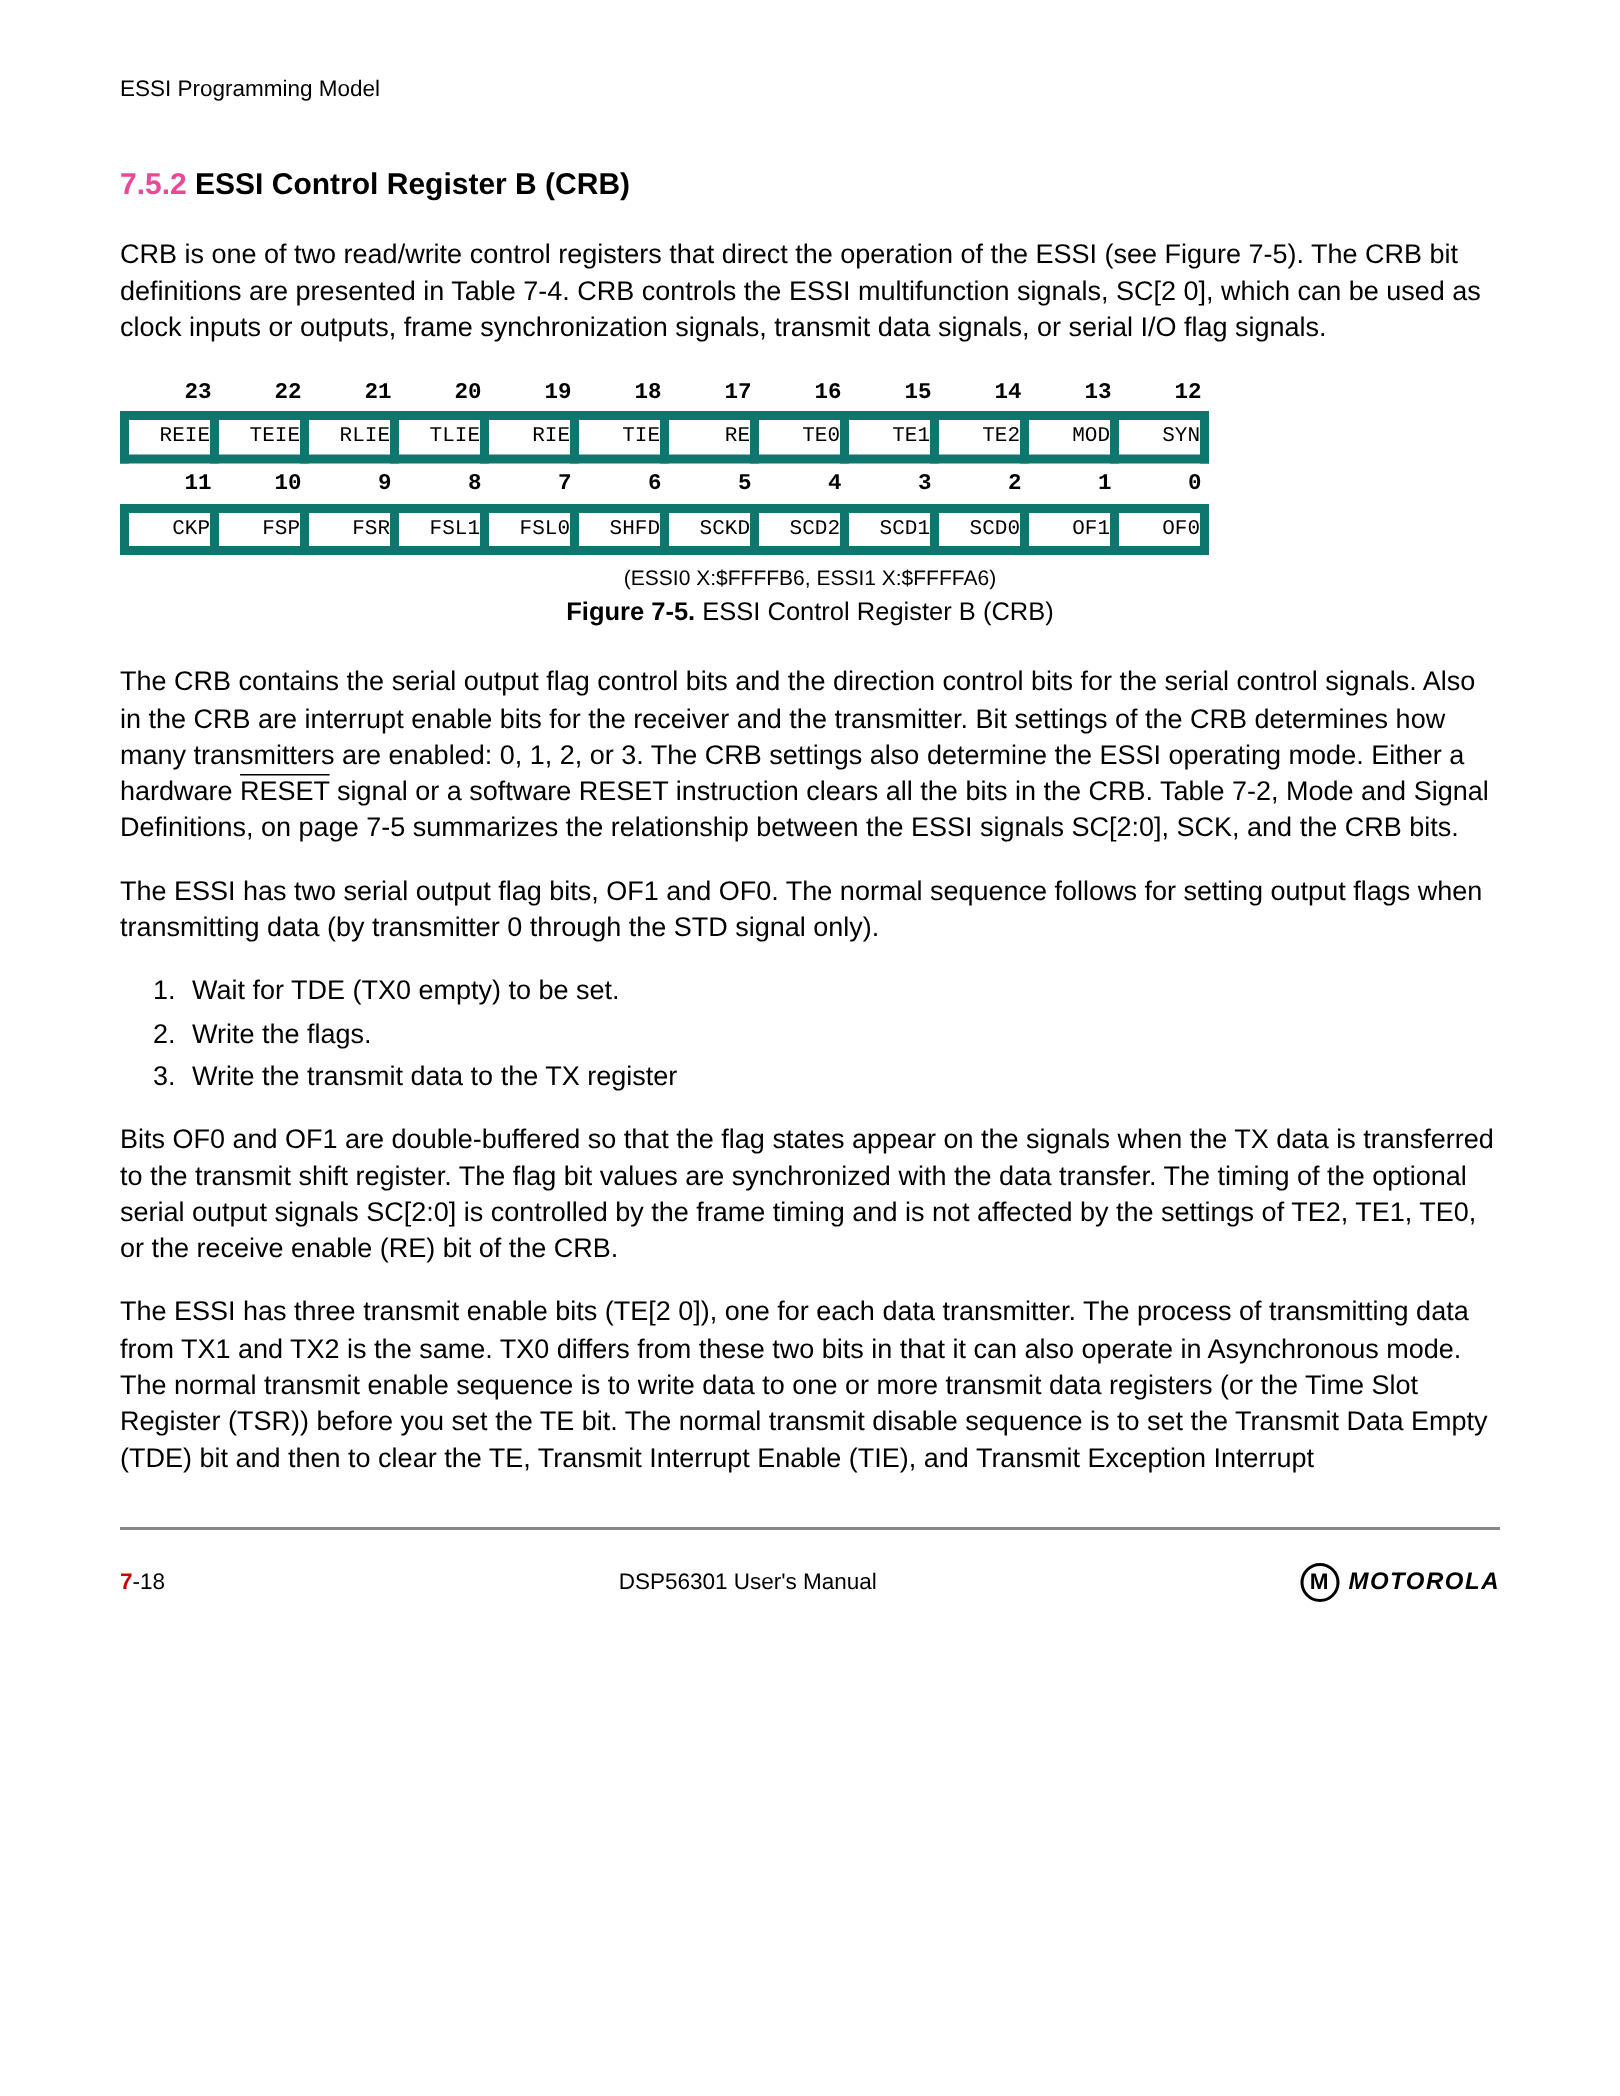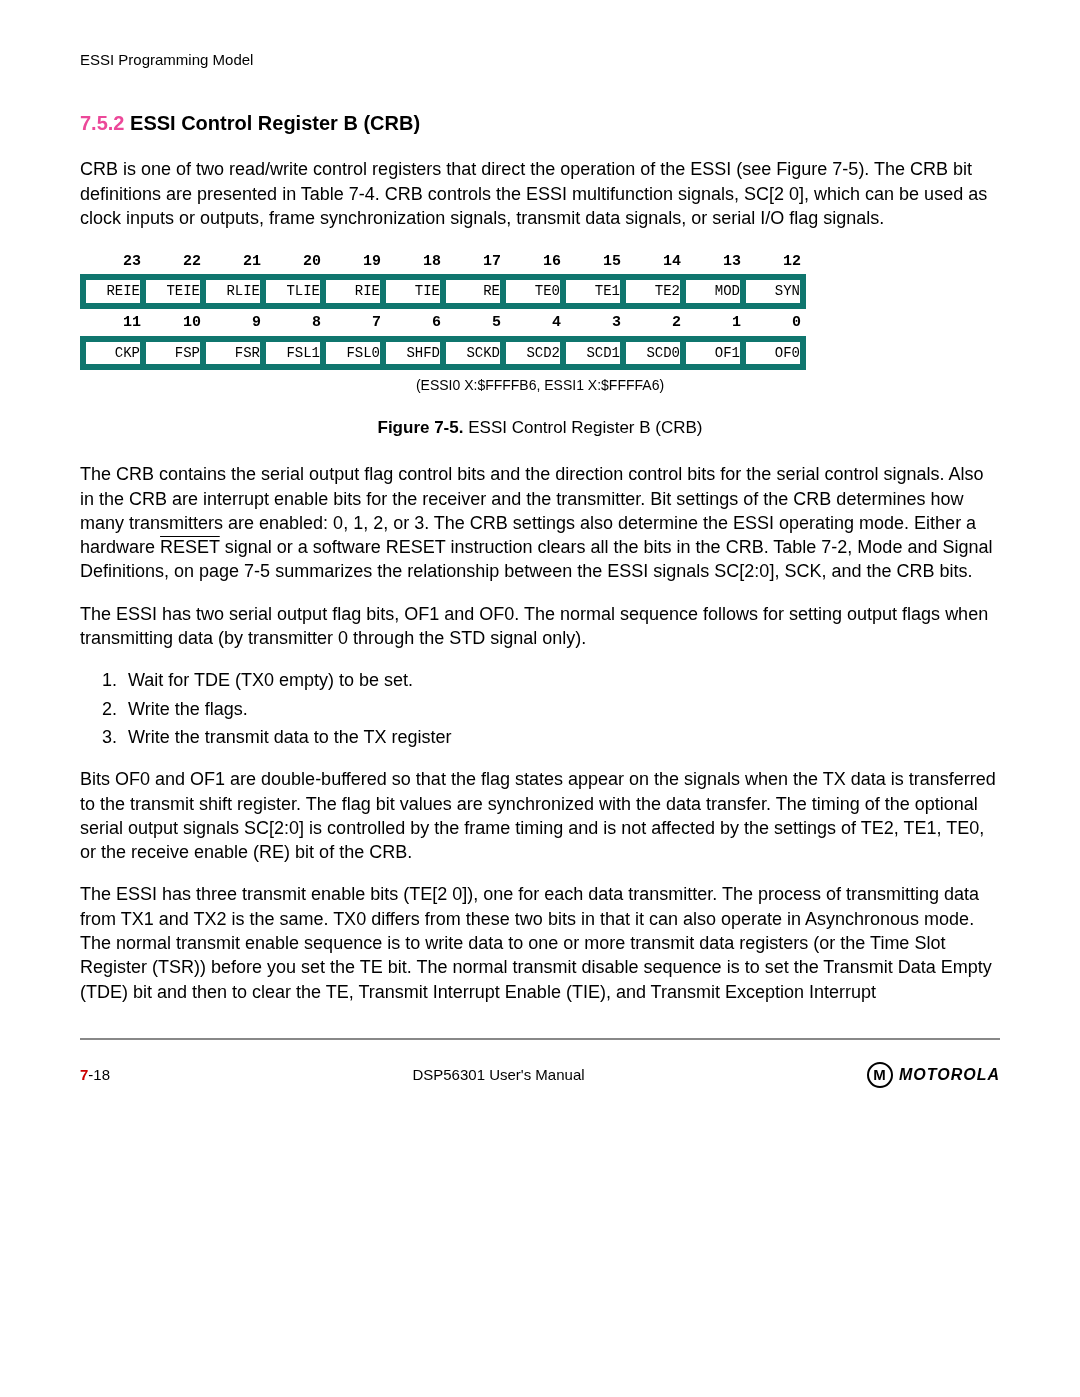--- a/index.html
+++ b/index.html
@@ -49,21 +49,21 @@
     border: 6px solid #0f766e;
     padding: 2px 0;
   }
   .table-addr {
     text-align: center;
     font-size: 14px;
   }
   .figure-caption {
     text-align: center;
     font-size: 17px;
-    margin: 22px 0 22px 0;
+    margin: 2px 0 22px 0;
   }
   .figure-caption b {
     font-weight: bold;
   }
   ol.steps {
     margin: 0 0 18px 24px;
     padding-left: 18px;
   }
   ol.steps li {
     padding-left: 6px;

